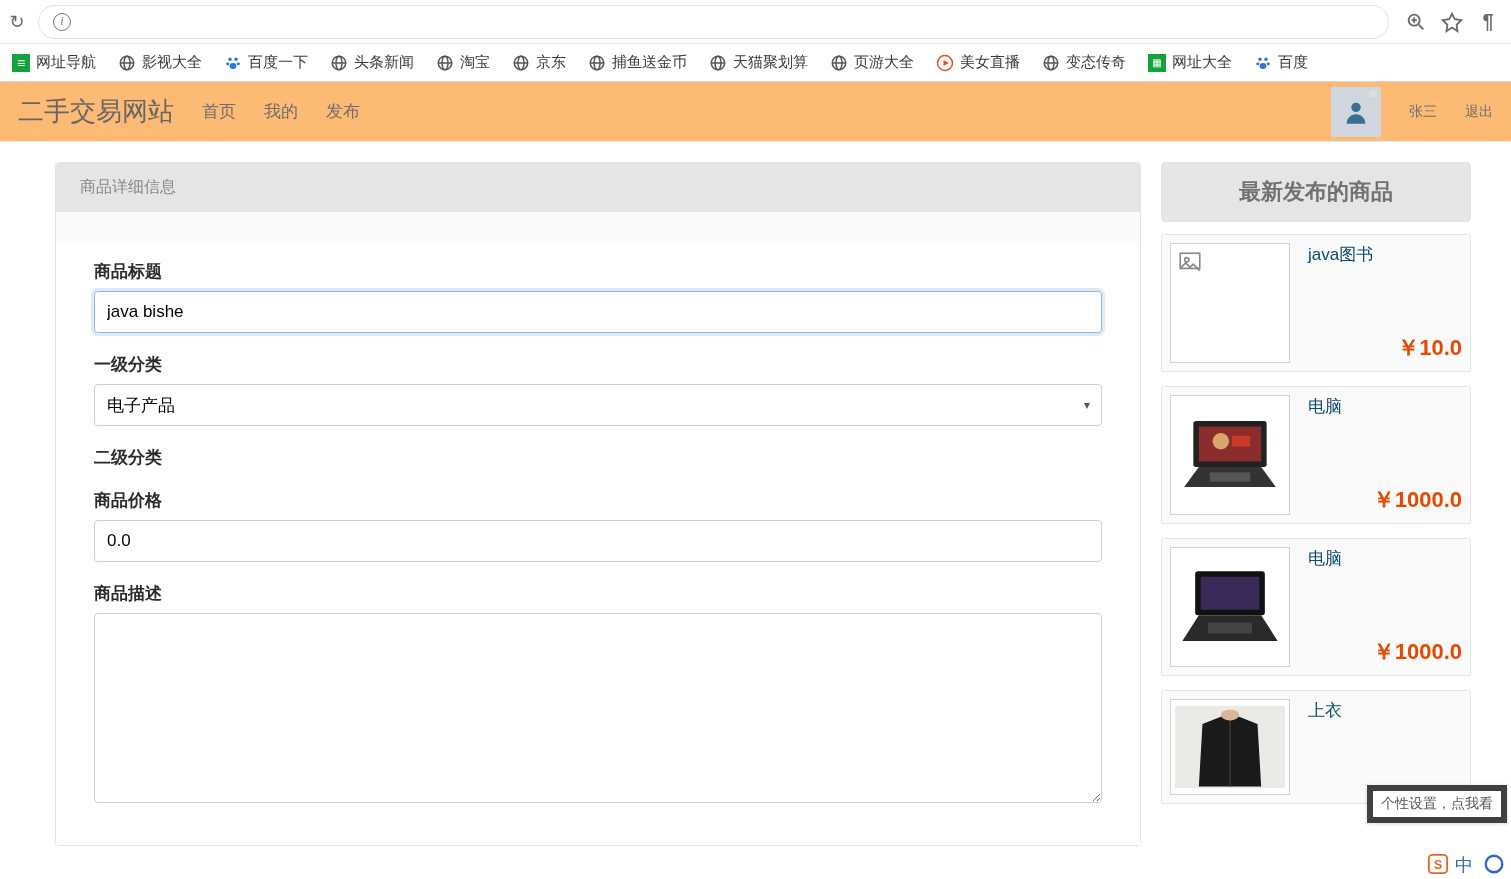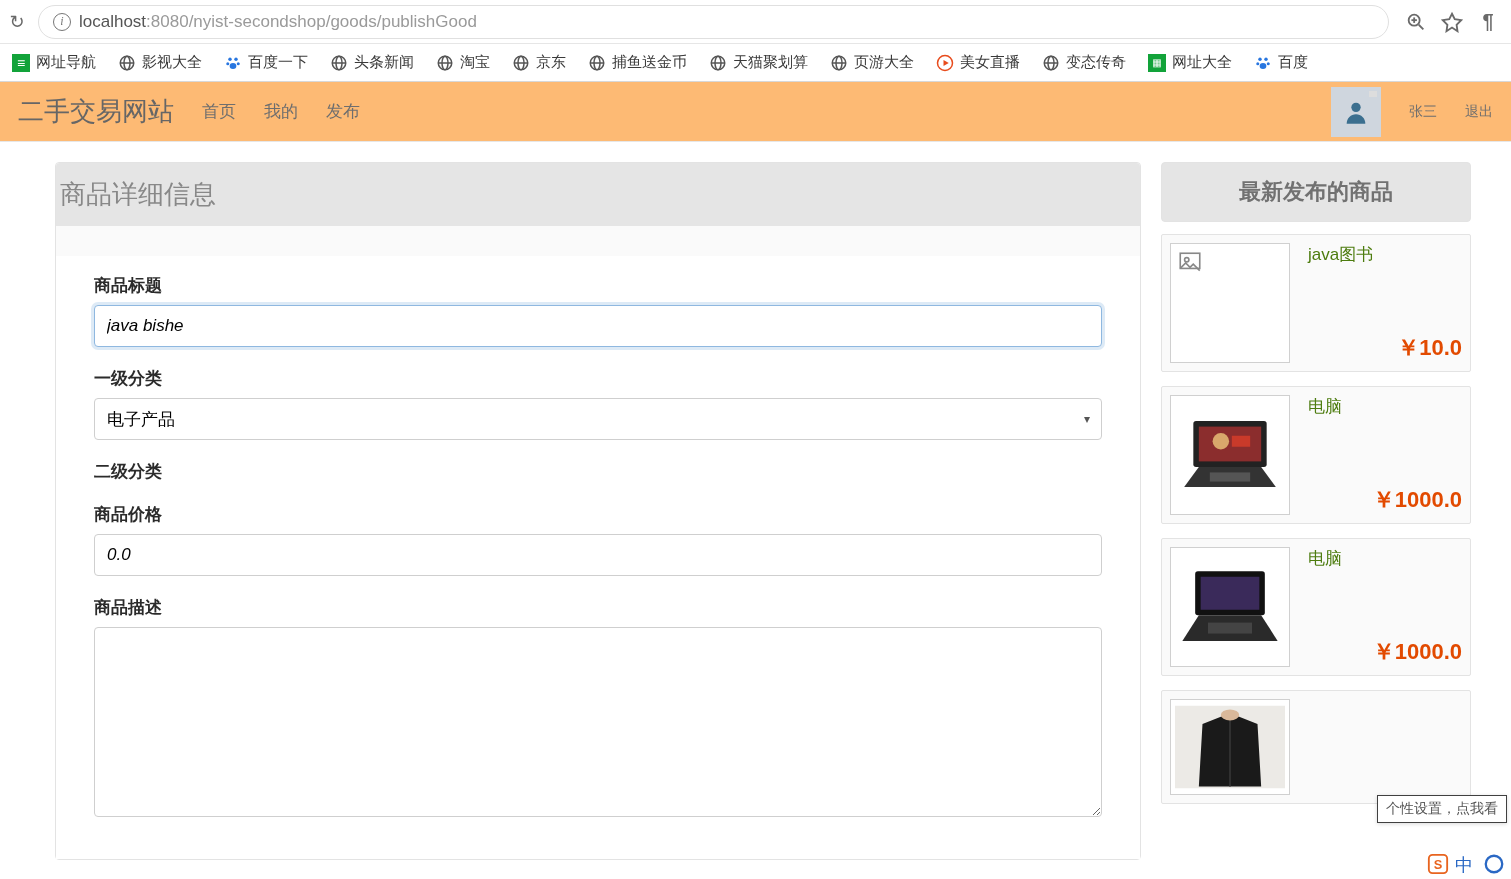--- a/index.html
+++ b/index.html
@@ -25,53 +25,52 @@
 .nav-spacer { flex:1; }
 .avatar-box { width:50px; height:50px; background:#cfd6de; display:flex; align-items:center; justify-content:center; position:relative; }
 .avatar-box svg { width:28px; height:28px; }
 .avatar-box::after { content:""; position:absolute; top:4px; right:4px; width:8px; height:6px; background:#ddd; }
 .userlink { font-size:14px; color:#6e6e6e; cursor:pointer; }
 
 
 .page { display:flex; gap:20px; padding:20px 40px 20px 55px; align-items:flex-start; }
 
 .form-panel { flex:1; border:1px solid #e3e3e3; border-radius:4px; background:#fafafa; }
-.form-panel .panel-head { background:#e5e5e5; color:#888; font-size:26px; font-weight:500; padding:14px 4px; border-radius:4px 4px 0 0; }
+.form-panel .panel-head { background:#e5e5e5; color:#888; font-size:16px; font-weight:500; padding:14px 24px; border-radius:4px 4px 0 0; }
 .form-body { padding:18px 38px; background:#fff;margin-top:30px; }
 .fgroup { margin-bottom:20px; }
 .fgroup label { display:block; font-size:17px; font-weight:600; color:#2b2b2b; margin-bottom:8px; }
-.tin { width:100%; height:42px; border:1px solid #cfcfcf; border-radius:4px; padding:0 12px; font-size:17px; background:#fff;font-style:italic; }
+.tin { width:100%; height:42px; border:1px solid #cfcfcf; border-radius:4px; padding:0 12px; font-size:17px; background:#fff; }
 .tin.focused { border:1px solid #8fb8e0; box-shadow:0 0 0 3px rgba(120,170,220,0.25); }
 .sel { width:100%; height:42px; border:1px solid #cfcfcf; border-radius:4px; padding:0 30px 0 12px; font-size:17px; background:#fff; appearance:none; position:relative; }
 .sel-wrap { position:relative; }
 .sel-wrap::after { content:"▾"; position:absolute; right:12px; top:50%; transform:translateY(-50%); color:#555; font-size:12px; pointer-events:none; }
 .tarea { width:100%; height:190px; border:1px solid #cfcfcf; border-radius:4px; padding:10px 12px; font-size:16px; background:#fff; resize:both; }
 
 .side { width:310px; }
 .side-head { background:#e5e5e5; color:#717171; font-size:22px; font-weight:600; text-align:center; padding:14px 0; border:1px solid #e3e3e3; border-radius:4px; margin-bottom:12px; }
 .recent { border:1px solid #e3e3e3; border-radius:2px; background:#fafafa; padding:8px; display:flex; gap:18px; margin-bottom:14px; }
 .recent .thumb { width:120px; height:120px; border:1px solid #d0d0d0; background:#fff; display:flex; align-items:center; justify-content:center; overflow:hidden; }
 .recent .thumb.small { height:96px; }
 .recent .meta { flex:1; display:flex; flex-direction:column; justify-content:space-between; }
-.recent .title { color:#4d7c0f; font-size:17px; }
+.recent .title { color:#0c4a6e; font-size:17px; }
 .recent .price { color:#e24a00; font-size:22px; font-weight:600; align-self:flex-end; }
 
-.tooltip-pop { position:fixed; right:4px; bottom:56px; background:#fff; border:1px solid #404040; padding:4px 8px; font-size:14px; color:#555; box-shadow:0 1px 4px rgba(0,0,0,0.15); }
+.tooltip-pop { position:fixed; right:4px; bottom:56px; background:#fff; border:6px solid #404040; padding:4px 8px; font-size:14px; color:#555; box-shadow:0 1px 4px rgba(0,0,0,0.15); }
 
 .bottom-icons { position:fixed; right:6px; bottom:4px; display:flex; gap:6px; align-items:center; }
 .bottom-icons span { width:22px; height:22px; display:inline-block; }
 </style>
 </head>
 <body>
 
 <div class="addr-bar">
   <span style="width:22px;text-align:center;color:#6a6a6a;font-size:18px;">↻</span>
   <div class="addr-field">
     <span class="info-icon">i</span>
-    <span><span>localhost</span><span class="grey">:8080/nyist-secondshop/goods/publishGood</span></span>
   </div>
   <div class="addr-right">
     <span class="ico">
         <svg viewBox="0 0 24 24" fill="none" stroke="#6a6a6a" stroke-width="2">
           <circle cx="10" cy="10" r="6"></circle>
           <line x1="15" y1="15" x2="20" y2="20"></line>
           <line x1="7" y1="10" x2="13" y2="10"></line>
           <line x1="10" y1="7" x2="10" y2="13"></line>
         </svg>
       </span>
@@ -301,20 +300,24 @@
 
     <div class="recent" style="margin-bottom:0;">
       <div class="thumb small">
         <svg width="110" height="90" viewBox="0 0 120 90">
             <rect width="120" height="90" fill="#eceae6"></rect>
             <path d="M30 20 L50 12 Q60 8 70 12 L90 20 L94 88 L26 88 Z" fill="#1a1a1a"></path>
             <line x1="60" y1="14" x2="60" y2="88" stroke="#333" stroke-width="2"></line>
             <ellipse cx="60" cy="10" rx="10" ry="6" fill="#d9b89a"></ellipse>
           </svg>
       </div>
+      <div class="meta">
+        <span class="title">上衣</span>
+        <span class="price"></span>
+      </div>
     </div>
   </div>
 </div>
 
 <div class="tooltip-pop">个性设置，点我看</div>
 <div class="bottom-icons">
   <span><svg viewBox="0 0 24 24">
         <rect x="2" y="2" width="20" height="20" rx="4" fill="#fff" stroke="#e8641f" stroke-width="2"></rect>
         <text x="12" y="17" text-anchor="middle" font-size="14" fill="#e8641f" font-weight="bold">S</text>
       </svg></span>

